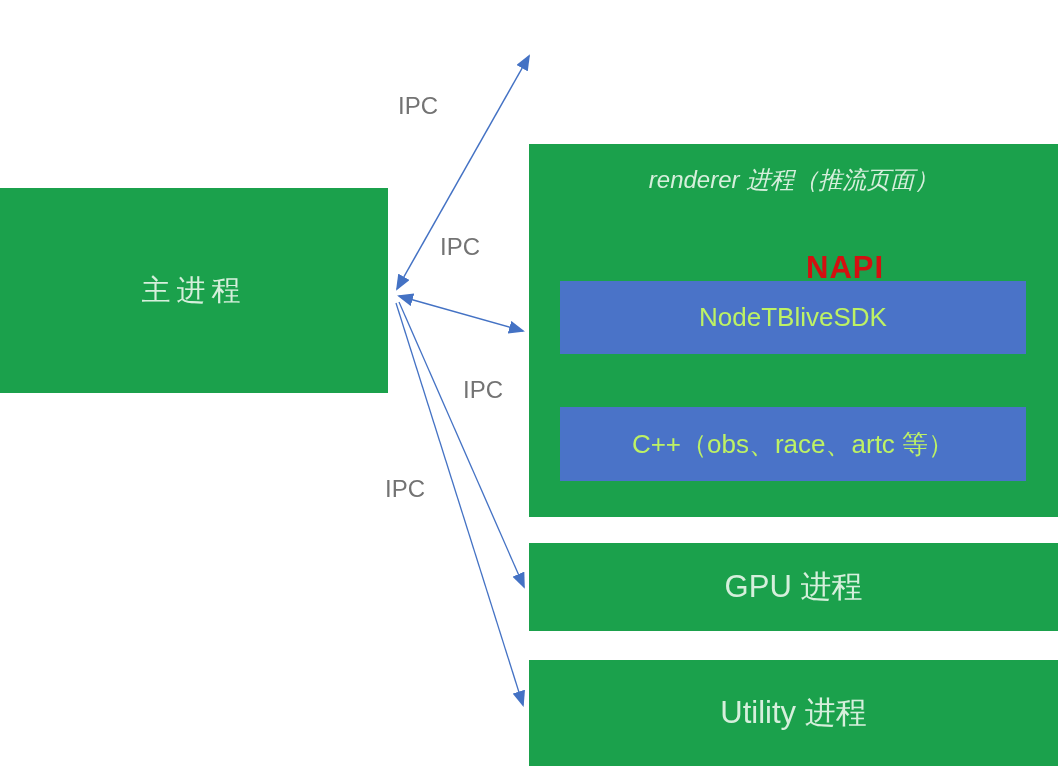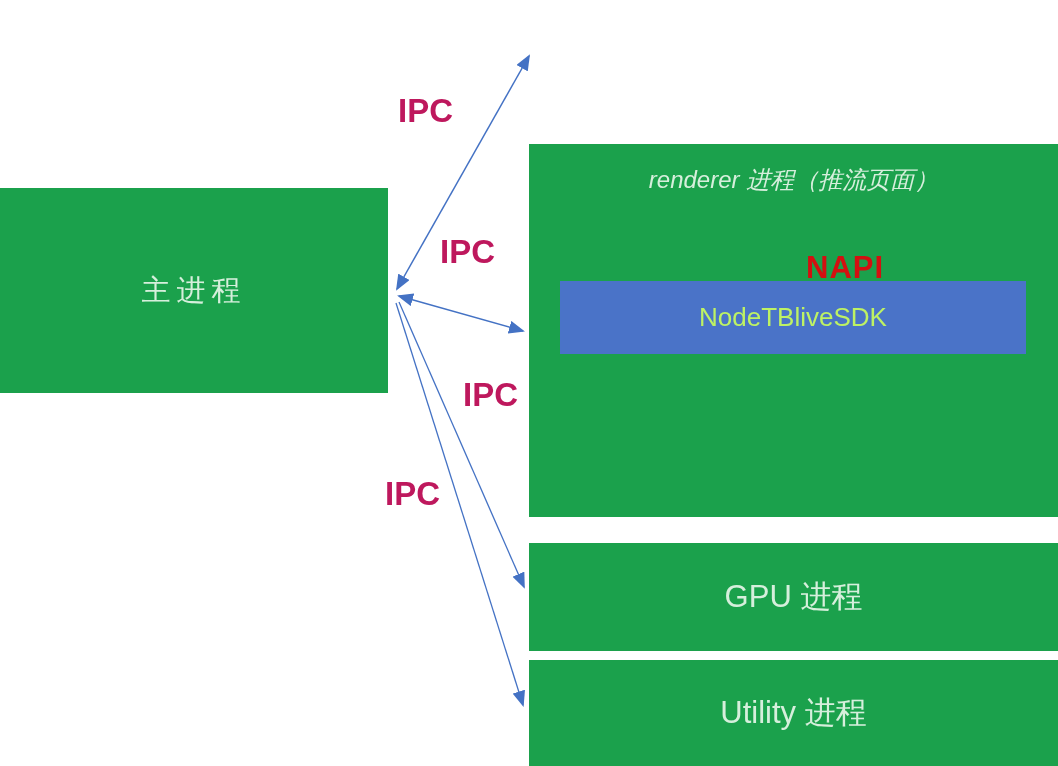--- a/index.html
+++ b/index.html
@@ -23,27 +23,27 @@
     color:#bef264;
     display:flex;align-items:center;justify-content:center;
     text-align:center;
   }
   #main-box{left:0;top:188px;width:388px;height:205px;font-size:29px;letter-spacing:6px;}
   #renderer-home-box{left:529px;top:2px;width:529px;height:99px;font-size:24px;}
   #renderer-push-box{left:529px;top:144px;width:529px;height:373px;align-items:flex-start;font-style:italic;}
   #renderer-push-title{margin-top:20px;font-size:24px;}
   #node-sdk-box{left:560px;top:281px;width:466px;height:73px;font-size:26px;}
   #cpp-box{left:560px;top:407px;width:466px;height:74px;font-size:26px;}
-  #gpu-box{left:529px;top:543px;width:529px;height:108px;font-size:31px;}
+  #gpu-box{left:529px;top:543px;width:529px;height:88px;font-size:31px;}
   #utility-box{left:529px;top:660px;width:529px;height:106px;font-size:31px;}
   .ipc-label{
     position:absolute;
-    color:#be185d;
-    font-size:33px;
-    font-weight:700;
+    color:#737373;
+    font-size:24px;
+    font-weight:400;
   }
   #ipc-1{left:398px;top:92px;}
   #ipc-2{left:440px;top:233px;}
   #ipc-3{left:463px;top:376px;}
   #ipc-4{left:385px;top:475px;}
   #napi-label{
     position:absolute;left:806px;top:221px;
     color:#d31011;font-size:31px;font-weight:bold;
     letter-spacing:1px;
     margin-top:29px;
@@ -87,20 +87,23 @@
 
 
   <div class="gbox" id="renderer-push-box">
     <span id="renderer-push-title">renderer 进程（推流页面）</span>
   </div>
 
   <div class="bbox" id="node-sdk-box">
     <span>NodeTBliveSDK</span>
   </div>
 
+  <div class="bbox" id="cpp-box">
+    <span>C++（obs、race、artc 等）</span>
+  </div>
 
   <div class="gbox" id="gpu-box">
     <span>GPU 进程</span>
   </div>
 
   <div class="gbox" id="utility-box">
     <span>Utility 进程</span>
   </div>
 
   <div class="ipc-label" id="ipc-1">IPC</div>

